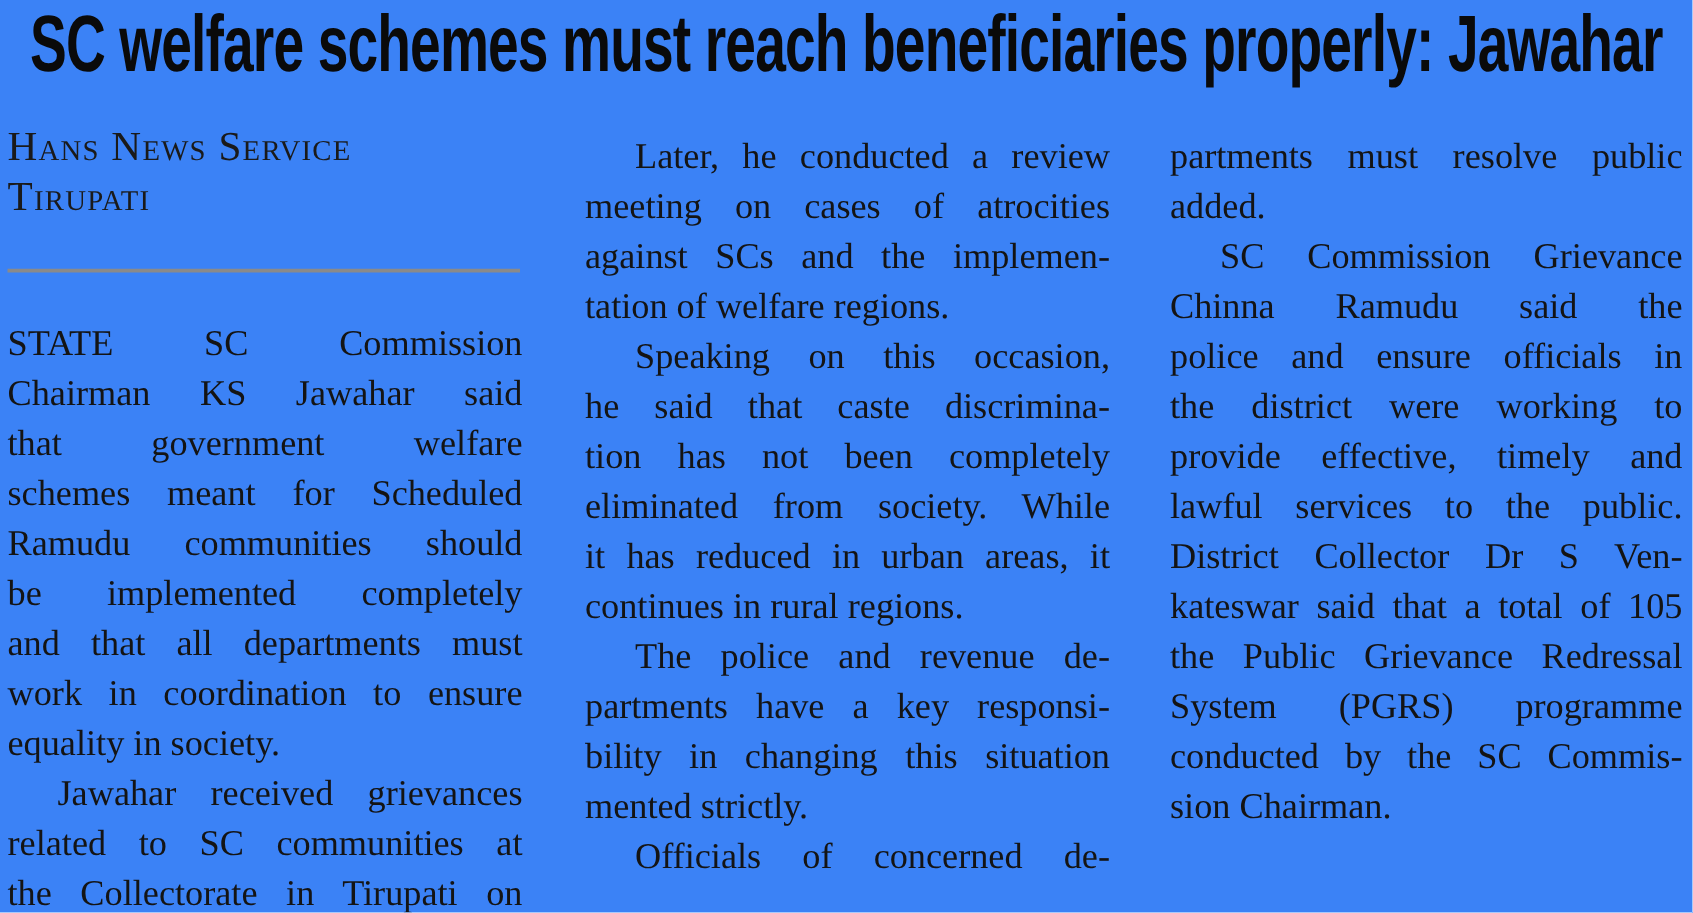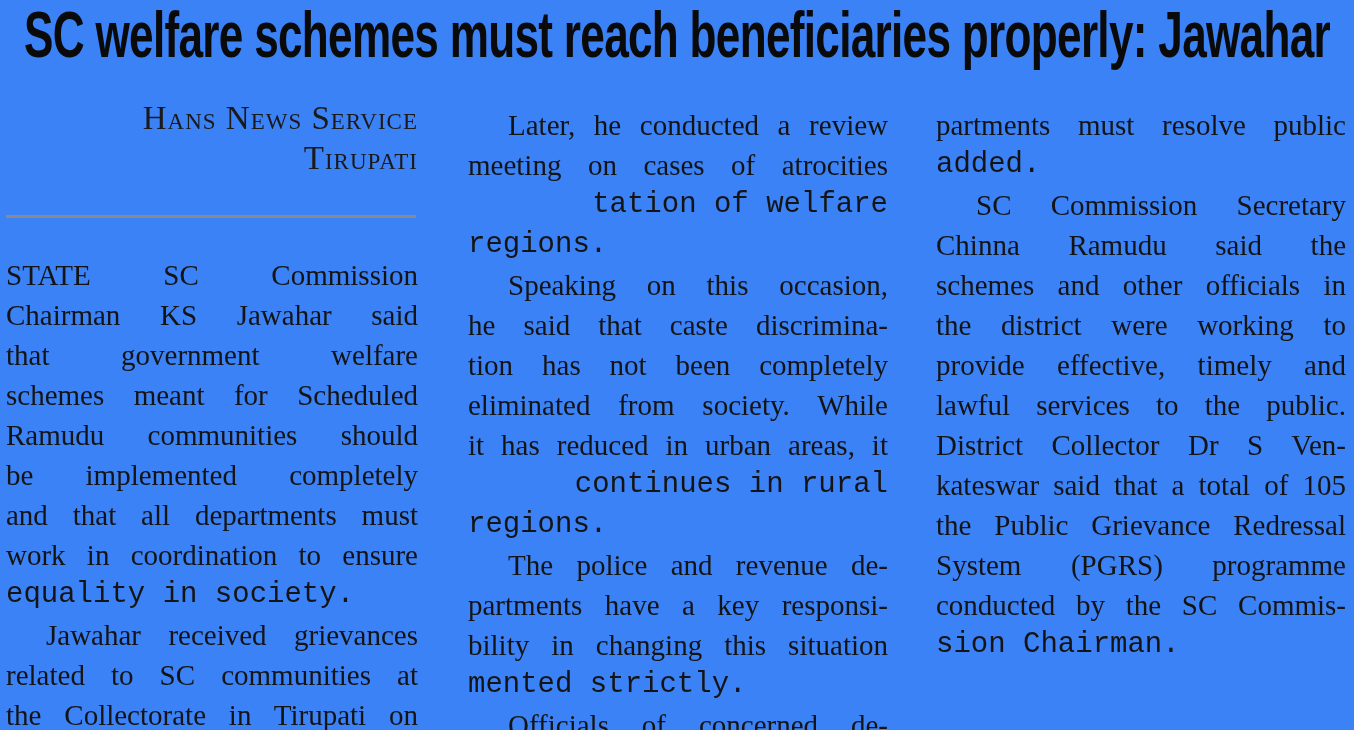--- a/index.html
+++ b/index.html
@@ -33,21 +33,21 @@
     position: absolute;
     font-size: 29px;
     line-height: 40px;
     color: #141414;
   }
   .col-1 { left: 6px;   top: 98px;  width: 412px; }
   .col-2 { left: 468px; top: 105px; width: 420px; }
   .col-3 { left: 936px; top: 105px; width: 410px; }
 
   .byline {
-    text-align: right;
+    text-align: left;
     font-variant: small-caps;
     font-size: 33px;
     letter-spacing: 1px;
     line-height: 40px;
     color: #1a1a1a;
   }
   .byline-rule {
     height: 3px;
     background: #8a8a8a;
     border: none;
@@ -58,21 +58,20 @@
 
   .para { margin: 0; padding: 0; }
   .line {
     text-align: justify;
     text-align-last: justify;
     text-justify: inter-word;
   }
   .line-left {
     text-align: right;
     text-align-last: left;
-    font-family: Liberation Mono, monospace;
   }
   .indent { text-indent: 40px; }
 </style>
 </head>
 <body>
 
 <div class="page">
 
   <svg class="headline-svg" width="1354" height="80" xmlns="http://www.w3.org/2000/svg">
     <text x="24" y="57" class="headline-text" textLength="1306" lengthAdjust="spacingAndGlyphs">SC welfare schemes must reach beneficiaries properly: Jawahar</text>
@@ -101,20 +100,21 @@
           <div class="line">related to SC communities at</div>
           <div class="line">the Collectorate in Tirupati on</div>
         </div>
       </div>
   </div>
 
   <div class="col col-2">
       <div class="para">
         <div class="line indent">Later, he conducted a review</div>
         <div class="line">meeting on cases of atrocities</div>
+        <div class="line">against SCs and the implemen-</div>
         <div class="line line-left">tation of welfare regions.</div>
       </div>
       <div class="para">
         <div class="line indent">Speaking on this occasion,</div>
         <div class="line">he said that caste discrimina-</div>
         <div class="line">tion has not been completely</div>
         <div class="line">eliminated from society. While</div>
         <div class="line">it has reduced in urban areas, it</div>
         <div class="line line-left">continues in rural regions.</div>
       </div>
@@ -128,23 +128,23 @@
         <div class="line indent">Officials of concerned de-</div>
       </div>
     </div>
 
   <div class="col col-3">
       <div class="para">
         <div class="line">partments must resolve public</div>
         <div class="line line-left">added.</div>
       </div>
       <div class="para">
-        <div class="line indent">SC Commission Secretary</div>
+        <div class="line indent">SC Commission Grievance</div>
         <div class="line">Chinna Ramudu said the</div>
-        <div class="line">schemes and other officials in</div>
+        <div class="line">police and ensure officials in</div>
         <div class="line">the district were working to</div>
         <div class="line">provide effective, timely and</div>
         <div class="line">lawful services to the public.</div>
         <div class="line">District Collector Dr S Ven-</div>
         <div class="line">kateswar said that a total of 105</div>
         <div class="line">the Public Grievance Redressal</div>
         <div class="line">System (PGRS) programme</div>
         <div class="line">conducted by the SC Commis-</div>
         <div class="line line-left">sion Chairman.</div>
       </div>

